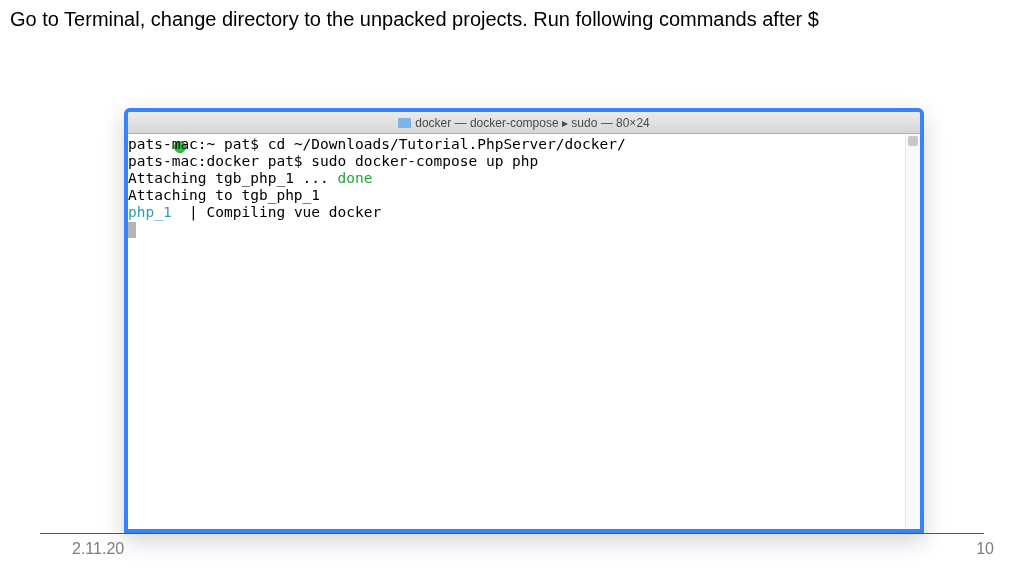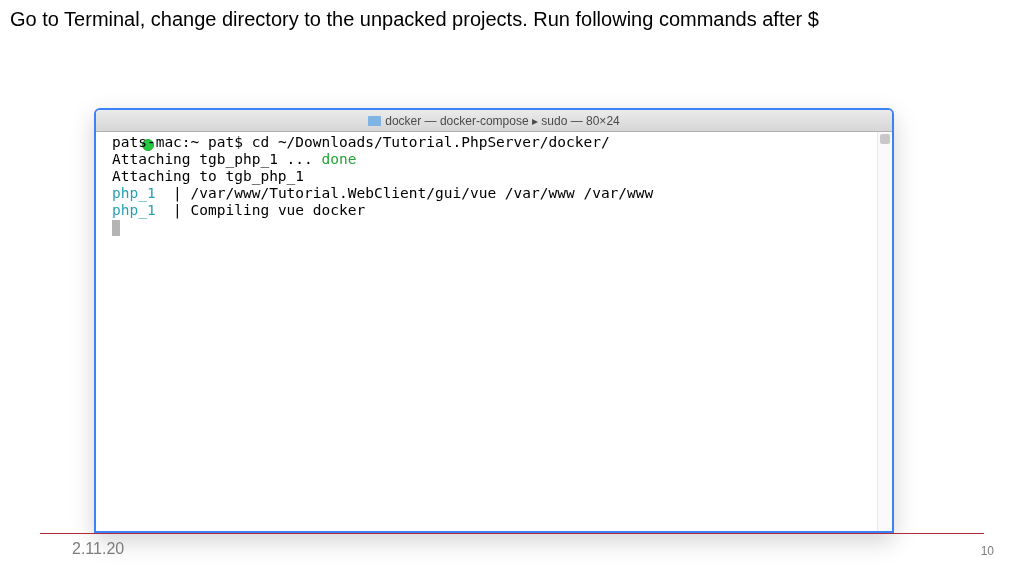--- a/index.html
+++ b/index.html
@@ -14,25 +14,25 @@
     .instruction {
       position: absolute;
       top: 8px;
       left: 10px;
       font-size: 20px;
       color: #000;
     }
     .terminal-window {
       position: absolute;
       top: 108px;
-      left: 94px;
+      left: 124px;
       width: 800px;
       height: 425px;
       background: #fff;
-      border: 2px solid #3b82f6;
+      border: 4px solid #3b82f6;
       border-radius: 6px 6px 0 0;
       box-shadow: 0 8px 24px rgba(0,0,0,0.18);
       overflow: hidden;
     }
     .titlebar {
       height: 22px;
       background: linear-gradient(#ebebeb, #d6d6d6);
       border-bottom: 1px solid #b1b1b1;
       display: flex;
       align-items: center;
@@ -65,21 +65,21 @@
       pointer-events: none;
     }
     .folder-icon {
       width: 13px;
       height: 10px;
       background: #7fb5e5;
       border-radius: 1px 1px 0 0;
       position: relative;
     }
     .terminal-body {
-      padding: 2px 16px;
+      padding: 2px 0;
       font-family: "Menlo", "Monaco", "Consolas", monospace;
       font-size: 14.5px;
       line-height: 1.18;
       color: #000;
       position: relative;
       height: calc(100% - 22px);
     }
     .scrollbar-gutter {
       position: absolute;
       right: 0;
@@ -120,21 +120,21 @@
       position: absolute;
       bottom: 18px;
       left: 72px;
       font-size: 16px;
       color: #7d7d7d;
     }
     .footer-page {
       position: absolute;
       bottom: 18px;
       right: 30px;
-      font-size: 12px;
+      font-size: 16px;
       color: #7d7d7d;
     }
   </style>
 </head>
 <body>
 
 <div class="instruction">Go to Terminal, change directory to the unpacked projects. Run following commands after $</div>
 
 <div class="terminal-window">
   <div class="titlebar">
@@ -146,23 +146,23 @@
     <div class="title-content">
       <span class="folder-icon"></span>
       <span>docker — docker-compose ▸ sudo — 80×24</span>
     </div>
   </div>
   <div class="terminal-body">
     <div class="scrollbar-gutter">
       <div class="scrollbar-thumb"></div>
     </div>
     <div class="tline"><span>pats-mac:~ pat$ </span><span>cd ~/Downloads/Tutorial.PhpServer/docker/</span></div>
+    <div class="tline"><span>pats-mac:docker pat$ </span><span>sudo docker-compose up php</span></div>
     <div class="tline"><span>Attaching tgb_php_1 ... </span><span class="green">done</span></div>
     <div class="tline"><span>Attaching to tgb_php_1</span></div>
-    <div class="tline"><span class="cyan">php_1</span><span>  | </span><span>/var/www/Tutorial.WebClient/gui/vue /var/www /var/www</span></div>
     <div class="tline"><span class="cyan">php_1</span><span>  | </span><span>Compiling vue docker</span></div>
     <div class="tline"><span class="cursor"></span></div>
   </div>
 </div>
 
 <div class="footer-line"></div>
 <div class="footer-date">2.11.20</div>
 <div class="footer-page">10</div>
 
 </body></html>

